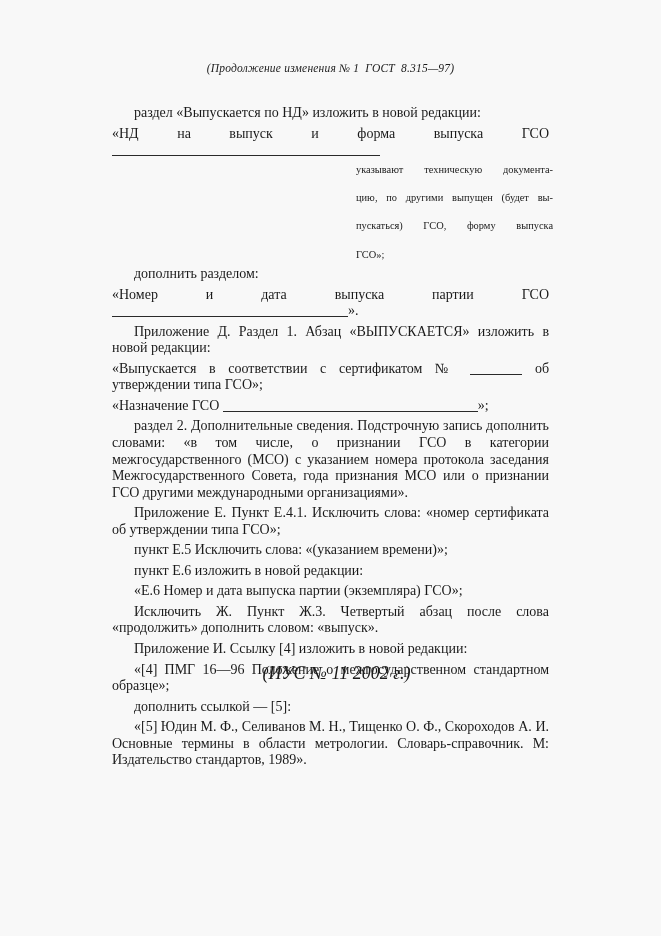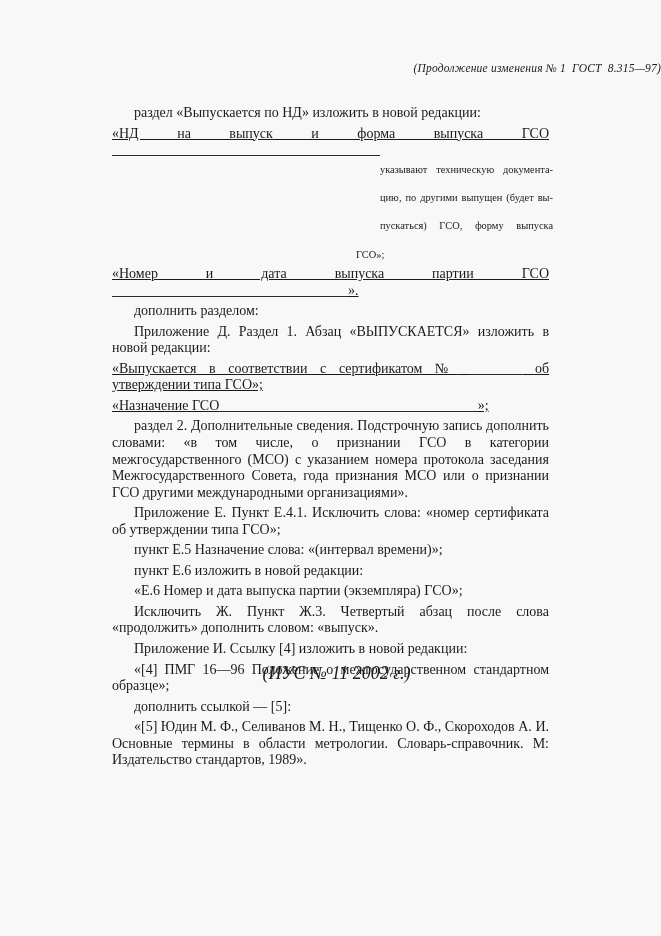--- a/index.html
+++ b/index.html
@@ -22,21 +22,21 @@
     height: 936px;
     box-sizing: border-box;
   }
 
   
   .page-header {
     position: absolute;
     top: 62px;
     left: 0;
     right: 0;
-    text-align: right;
+    text-align: center;
     font-style: italic;
     font-size: 11.5px;
     letter-spacing: 0.2px;
     color: #1a1a1a;
     white-space: pre;
   }
 
   
   .content {
     position: absolute;
@@ -51,38 +51,36 @@
     text-align: justify;
     text-justify: inter-word;
     margin: 4px;
     hyphens: manual;
   }
   .para.indent {
     text-indent: 22px;
   }
   .para.noindent {
     text-indent: 0;
-    text-decoration: underline;
   }
 
   
   .inset-note {
     margin: 0 0 0 248px;
     width: 197px;
     font-size: 10.4px;
     line-height: 14.2px;
     text-align: justify;
     text-justify: inter-word;
   }
   .inset-note .nl {
     display: block;
   }
   .inset-note .nl.spread {
     text-align: justify;
-    margin-left: 24px;
   }
   .inset-note .nl.spread::after {
     content: "";
     display: inline-block;
     width: 100%;
   }
 
   
   .rule {
     display: inline-block;
@@ -120,40 +118,40 @@
 
     <p class="para noindent"><span>«НД на выпуск и форма выпуска ГСО</span><span class="rule rule-long"></span></p>
 
     <div class="inset-note">
       <span class="nl spread">указывают  техническую документа-</span>
       <span class="nl spread">цию, по другими выпущен (будет вы-</span>
       <span class="nl spread">пускаться)  ГСО,  форму  выпуска</span>
       <span class="nl">ГСО»;</span>
     </div>
 
+    <p class="para indent">дополнить разделом:</p>
+
     <p class="para noindent"><span>«Номер и дата выпуска партии ГСО</span>
       <span class="rule rule-mid"></span><span>».</span></p>
-
-    <p class="para indent">дополнить разделом:</p>
 
     <p class="para indent">Приложение Д. Раздел 1. Абзац «ВЫПУСКАЕТСЯ» изложить в новой редакции:</p>
 
     <p class="para noindent"><span>«Выпускается в соответствии с сертификатом №</span>
       <span class="rule rule-short"></span>
       <span>об утверждении типа ГСО»;</span></p>
 
 
     <p class="para noindent"><span>«Назначение ГСО</span>
       <span class="rule rule-full"></span><span>»;</span></p>
 
     <p class="para indent">раздел 2. Дополнительные сведения. Подстрочную запись дополнить словами: «в том числе, о признании ГСО в категории межгосударственного (МСО) с указанием номера протокола заседания Межгосударственного Совета, года признания МСО или о признании ГСО другими международными организациями».</p>
 
     <p class="para indent">Приложение Е. Пункт Е.4.1. Исключить слова: «номер сертификата об утверждении типа ГСО»;</p>
 
-    <p class="para indent">пункт Е.5 Назначение слова: «(интервал времени)»;</p>
+    <p class="para indent">пункт Е.5 Исключить слова: «(указанием времени)»;</p>
 
     <p class="para indent">пункт Е.6 изложить в новой редакции:</p>
 
     <p class="para indent">«Е.6 Номер и дата выпуска партии (экземпляра) ГСО»;</p>
 
 
     <p class="para indent">Исключить Ж. Пункт Ж.3. Четвертый абзац после слова «продолжить» дополнить словом: «выпуск».</p>
 
     <p class="para indent">Приложение И. Ссылку [4] изложить в новой редакции:</p>
 

